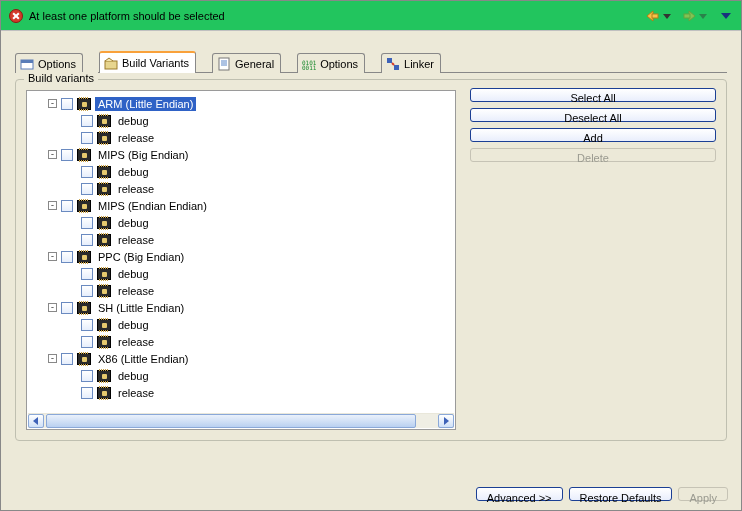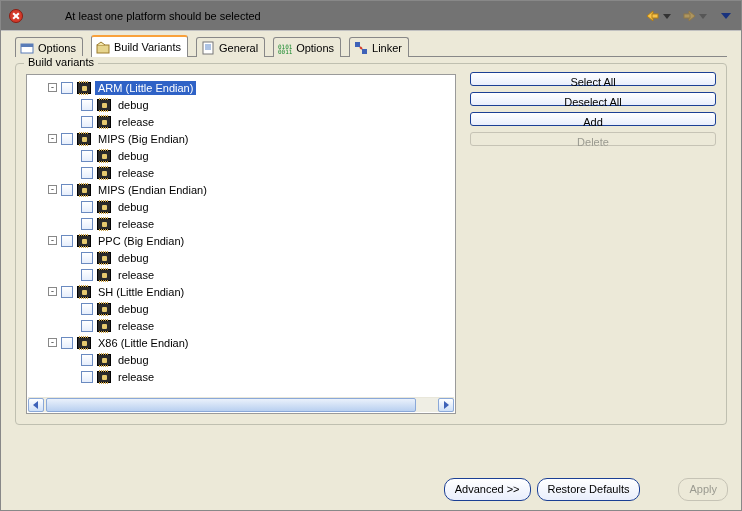--- a/index.html
+++ b/index.html
@@ -11,32 +11,31 @@
     color: #000;
     width: 742px;
     height: 511px;
     overflow: hidden;
     border: 1px solid #888;
   }
   .header {
     display: flex;
     align-items: center;
     padding: 6px 10px 6px 8px;
-    background: #737373;
+    background: #22c55e;
     border-bottom: 1px solid #c0c0c0;
     height: 30px;
-    gap: 36px;
   }
   .header .err-icon { width:14px; height:14px; margin-right:6px; }
   .header .title { flex:1; font-size:11px; }
   .header .nav { display:flex; align-items:center; gap:2px; }
   .arrow-btn { width:16px; height:16px; display:flex; align-items:center; justify-content:center; }
 
   .body-area { padding: 4px 14px 0 14px; }
-  .tabs-row { display:flex; align-items:flex-end; gap:8px; position:relative; height:22px; }
+  .tabs-row { display:flex; align-items:flex-end; gap:16px; margin-top:16px; position:relative; height:22px; }
   .tab {
     display:flex; align-items:center; gap:4px;
     padding: 2px 6px 2px 4px;
     border:1px solid #888;
     border-bottom: none;
     background:#ece9d8;
     height:20px;
     border-radius: 3px 3px 0 0;
     position:relative;
   }
@@ -147,31 +146,30 @@
     border-color:#c6c3b5;
     background:#ece9d8;
   }
 
   .footer {
     position:absolute;
     bottom:10px; right:14px;
     display:flex; gap:6px;
   }
   .fbtn {
-    height:23px; padding: 0 10px;
+    height:14px; padding: 0 10px;
     border:1px solid #1b3f94;
     background:linear-gradient(#fff,#e9eefc);
-    border-radius:10px;
+    border-radius:3px;
     line-height:20px;
   }
   .fbtn.disabled {
     color:#9a9a90;
     border-color:#c6c3b5;
     background:#ece9d8;
-    margin-left:32px;
   }
   svg { display:block; }
 </style>
 </head>
 <body>
 
 <div class="header">
   <span class="err-icon">
     <svg width="14" height="14">
         <circle cx="7" cy="7" r="6.5" fill="#d43a2a" stroke="#8a1d12"></circle>

